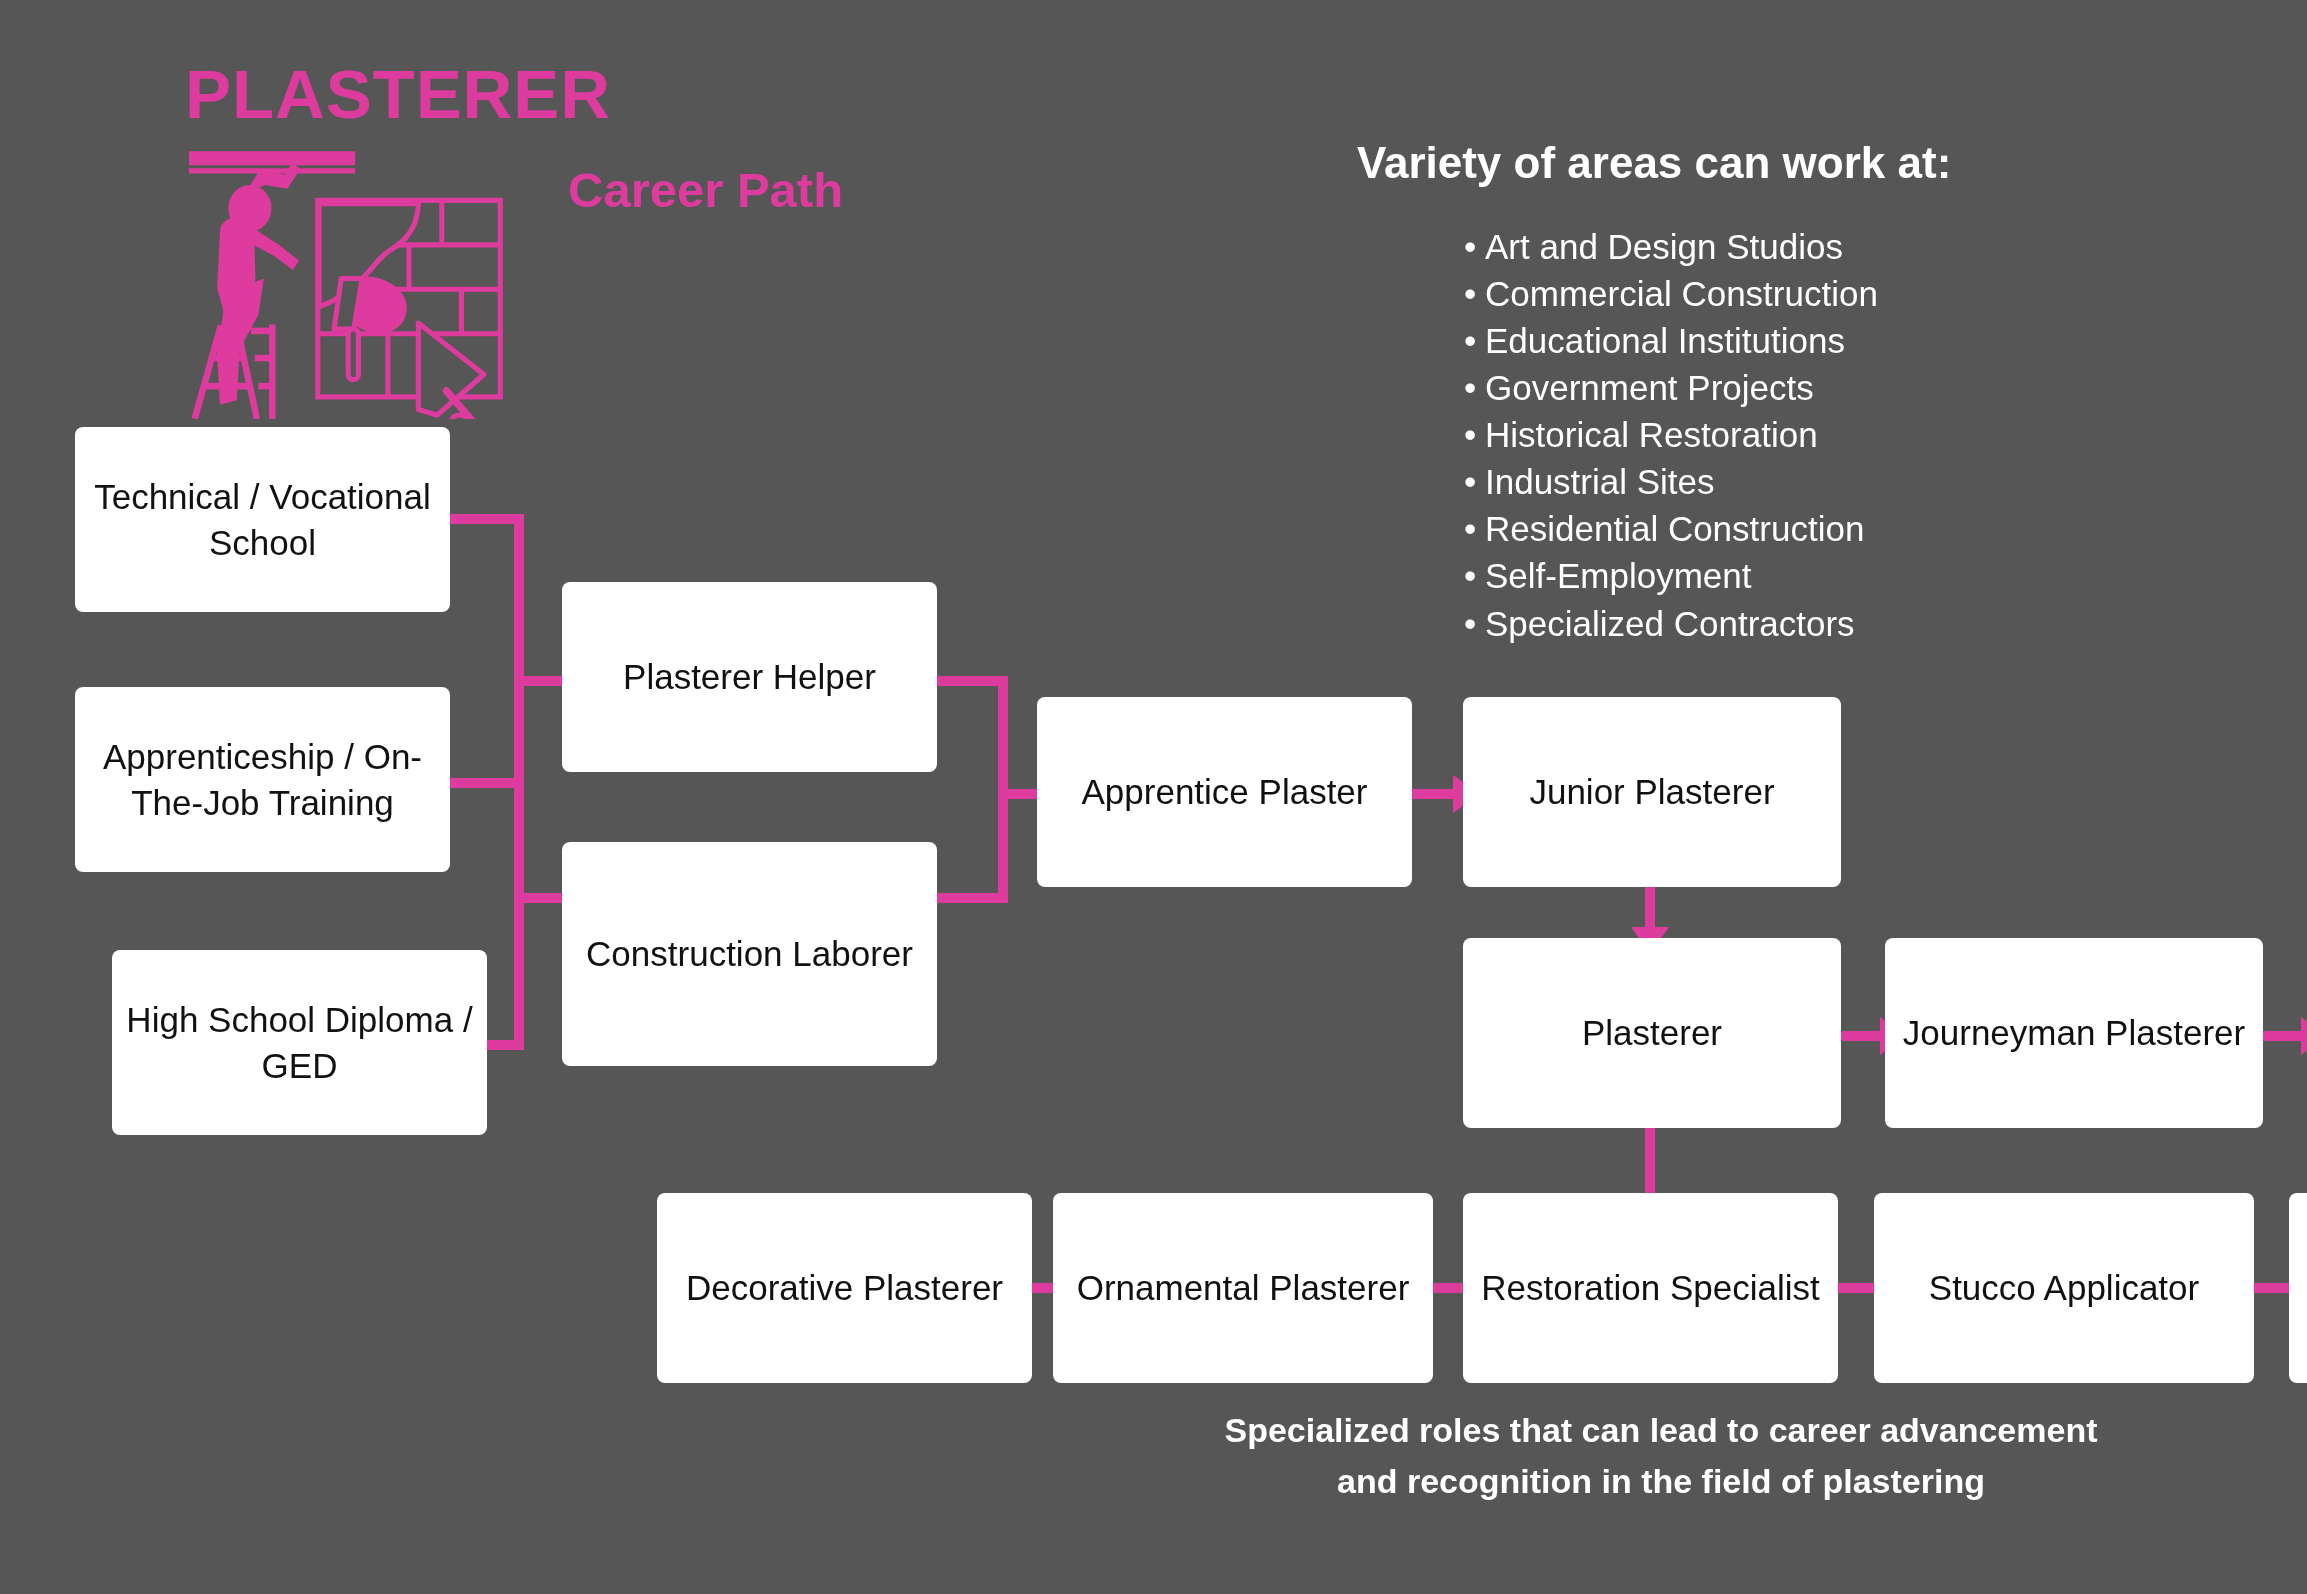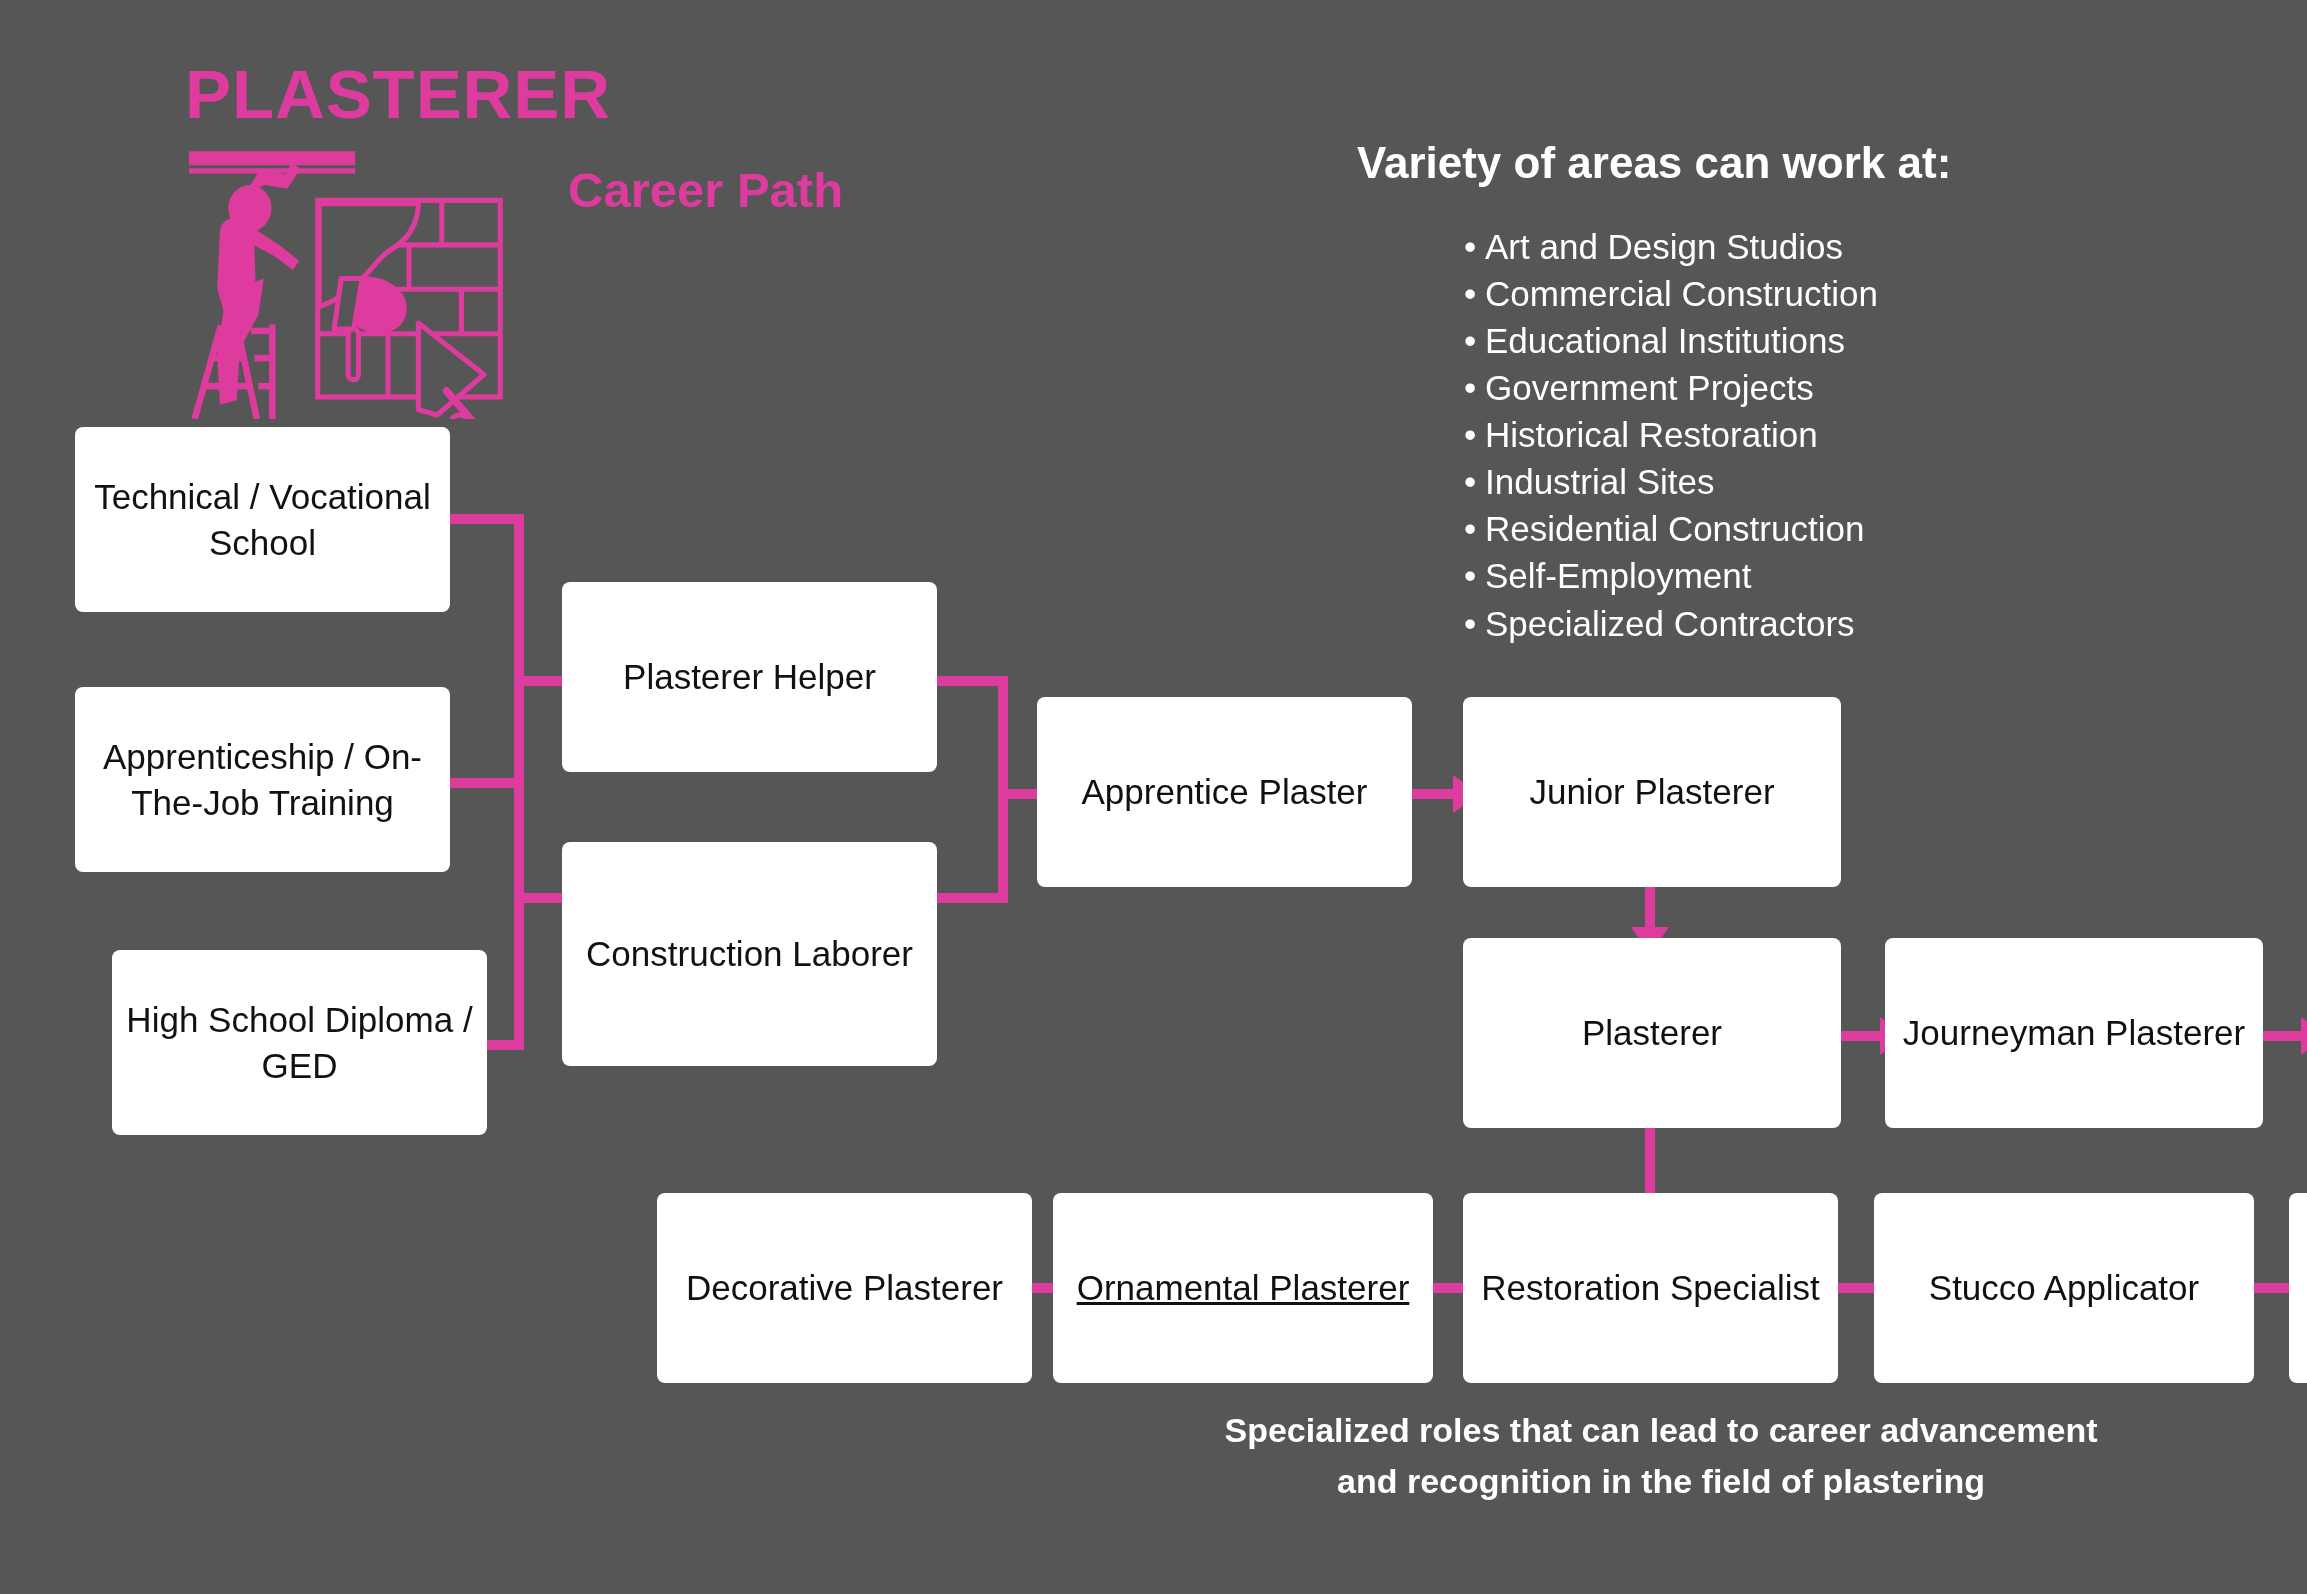--- a/index.html
+++ b/index.html
@@ -222,21 +222,21 @@
   <div class="node" style="left:1037px;top:697px;width:375px;height:190px;">Apprentice Plaster</div>
 
   <div class="node" style="left:1463px;top:697px;width:378px;height:190px;">Junior Plasterer</div>
 
   <div class="node" style="left:1463px;top:938px;width:378px;height:190px;">Plasterer</div>
 
   <div class="node" style="left:1885px;top:938px;width:378px;height:190px;">Journeyman Plasterer</div>
 
   <div class="node" style="left:640px;top:1193px;width:375px;height:190px;margin-left:17px;">Decorative Plasterer</div>
 
-  <div class="node" style="left:1053px;top:1193px;width:380px;height:190px;text-decoration:underline;">Ornamental Plasterer</div>
+  <div class="node" style="left:1053px;top:1193px;width:380px;height:190px;">Ornamental Plasterer</div>
 
   <div class="node" style="left:1463px;top:1193px;width:375px;height:190px;">Restoration Specialist</div>
 
   <div class="node" style="left:1874px;top:1193px;width:380px;height:190px;">Stucco Applicator</div>
 
   <div class="node" style="left:2289px;top:1193px;width:375px;height:190px;">Instructor / Trainer</div>
 
   <div class="caption" style="left:1126px;top:1407px;width:1070px;">Specialized roles that can lead to career advancement</div>
   <div class="caption" style="left:1126px;top:1458px;width:1070px;">and recognition in the field of plastering</div>
 

